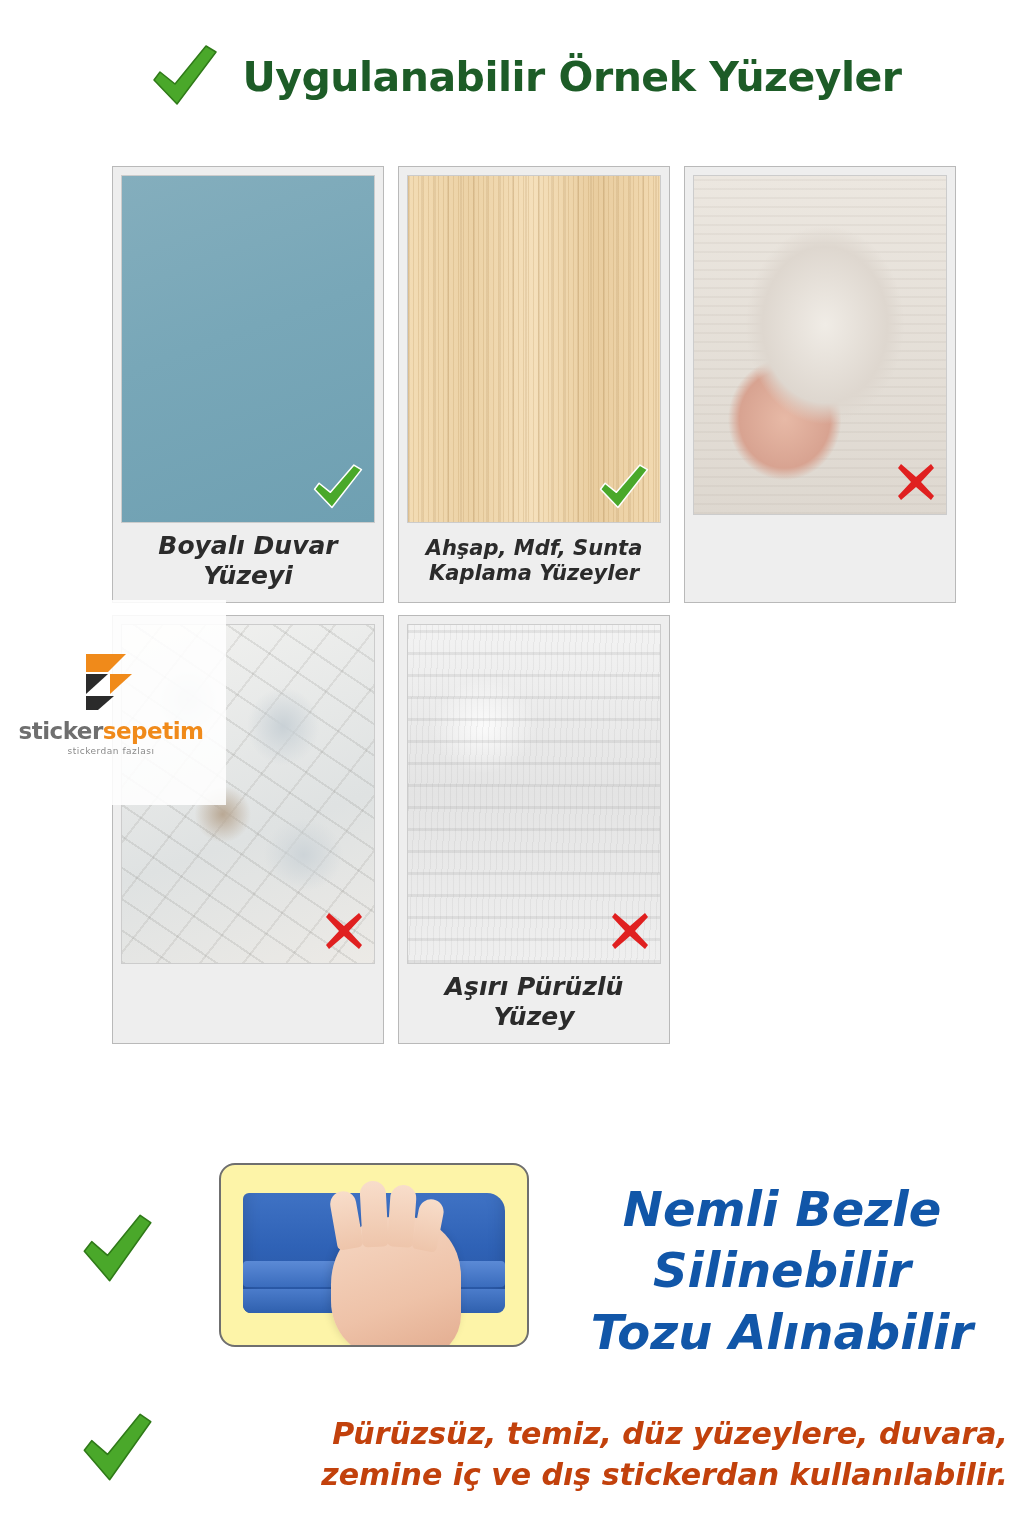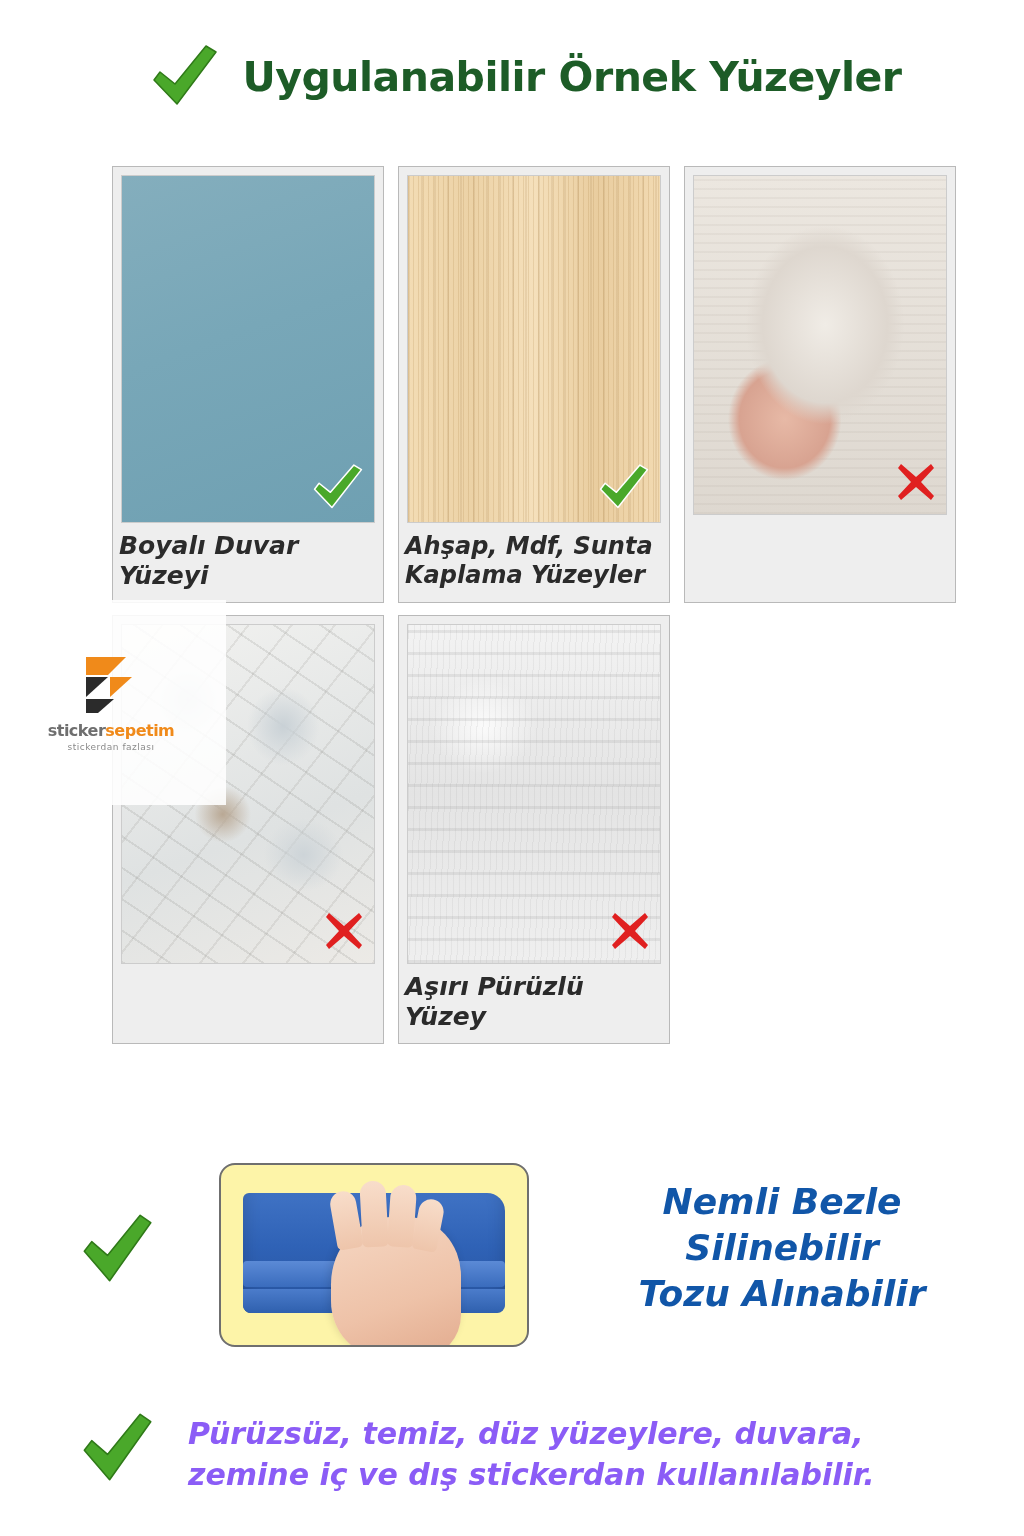--- a/index.html
+++ b/index.html
@@ -49,27 +49,28 @@
     overflow: hidden;
     border: 1px solid #cccccc;
   }
   .card .badge {
     position: absolute; right: 8px; bottom: 6px;
     z-index: 5;
   }
   .card .caption {
     flex: 1;
     display: flex; align-items: center; justify-content: center;
+    text-align: center;
     font-style: italic; font-weight: bold;
     color: #2b2b2b;
     padding: 8px 6px 12px 6px;
     line-height: 1.18;
   }
   .cap-lg { font-size: 25px; }
-  .cap-sm { font-size: 24px; }
+  .cap-sm { font-size: 21px; }
   .row2 .thumb { height: 340px; }
   .row2 .caption { font-size: 25px; }
 
   
   .tex-paint {
     width: 100%; height: 100%;
     background: linear-gradient(160deg, #84aebd 0%, #78a7b8 45%, #6fa0b2 100%);
   }
   .tex-glass {
     width: 100%; height: 100%;
@@ -135,21 +136,21 @@
   
   .watermark {
     position: absolute; left: -16px; top: 600px;
     width: 230px; height: 205px;
     background: rgba(255,255,255,0.88);
     display: flex; flex-direction: column;
     align-items: center; justify-content: center;
     z-index: 20;
   }
   .wm-logo-shape { position: relative; width: 86px; height: 62px; margin-bottom: 6px; }
-  .wm-text { font-size: 16px; font-weight: bold; letter-spacing: -0.5px; text-align: right; }
+  .wm-text { font-size: 23px; font-weight: bold; letter-spacing: -0.5px; text-align: right; }
   .wm-text .o { color: #f08a1a; }
   .wm-text .g { color: #6f6f6f; }
   .wm-sub { font-size: 9px; color: #8a8a8a; letter-spacing: .5px; margin-top: 2px; }
 
   
   .cloth-section {
     position: absolute; top: 1155px; left: 0; width: 1024px; height: 200px;
     display: flex; align-items: center;
   }
   .cloth-check { position: absolute; left: 66px; top: 56px; }
@@ -184,33 +185,33 @@
     box-shadow: -2px -2px 8px rgba(0,0,0,.12);
   }
   .finger {
     position: absolute; background: linear-gradient(180deg,#f8ddca 0%,#eec5ab 100%);
     border-radius: 20px 20px 8px 8px;
   }
   .cloth-caption {
     position: absolute; left: 560px; top: 24px; width: 420px;
     text-align: center;
     color: #1156a8; font-weight: bold; font-style: italic;
-    font-size: 36px; line-height: 1.28;
+    font-size: 48px; line-height: 1.28;
   }
 
   
   .footer {
     position: absolute; top: 1400px; left: 0; width: 1024px;
     display: flex; align-items: flex-start;
   }
   .footer-check { position: absolute; left: 66px; top: 10px; }
   .footer-text {
     position: absolute; left: 176px; top: 14px; width: 820px;
-    text-align: left;
-    color: #8b5cf6; font-weight: bold; font-style: italic;
+    text-align: right;
+    color: #c2410c; font-weight: bold; font-style: italic;
     font-size: 30px; line-height: 1.35;
   }
 </style>
 </head>
 <body>
 
 <div class="page">
 
   <div class="header">
     <span class="check check-big">

